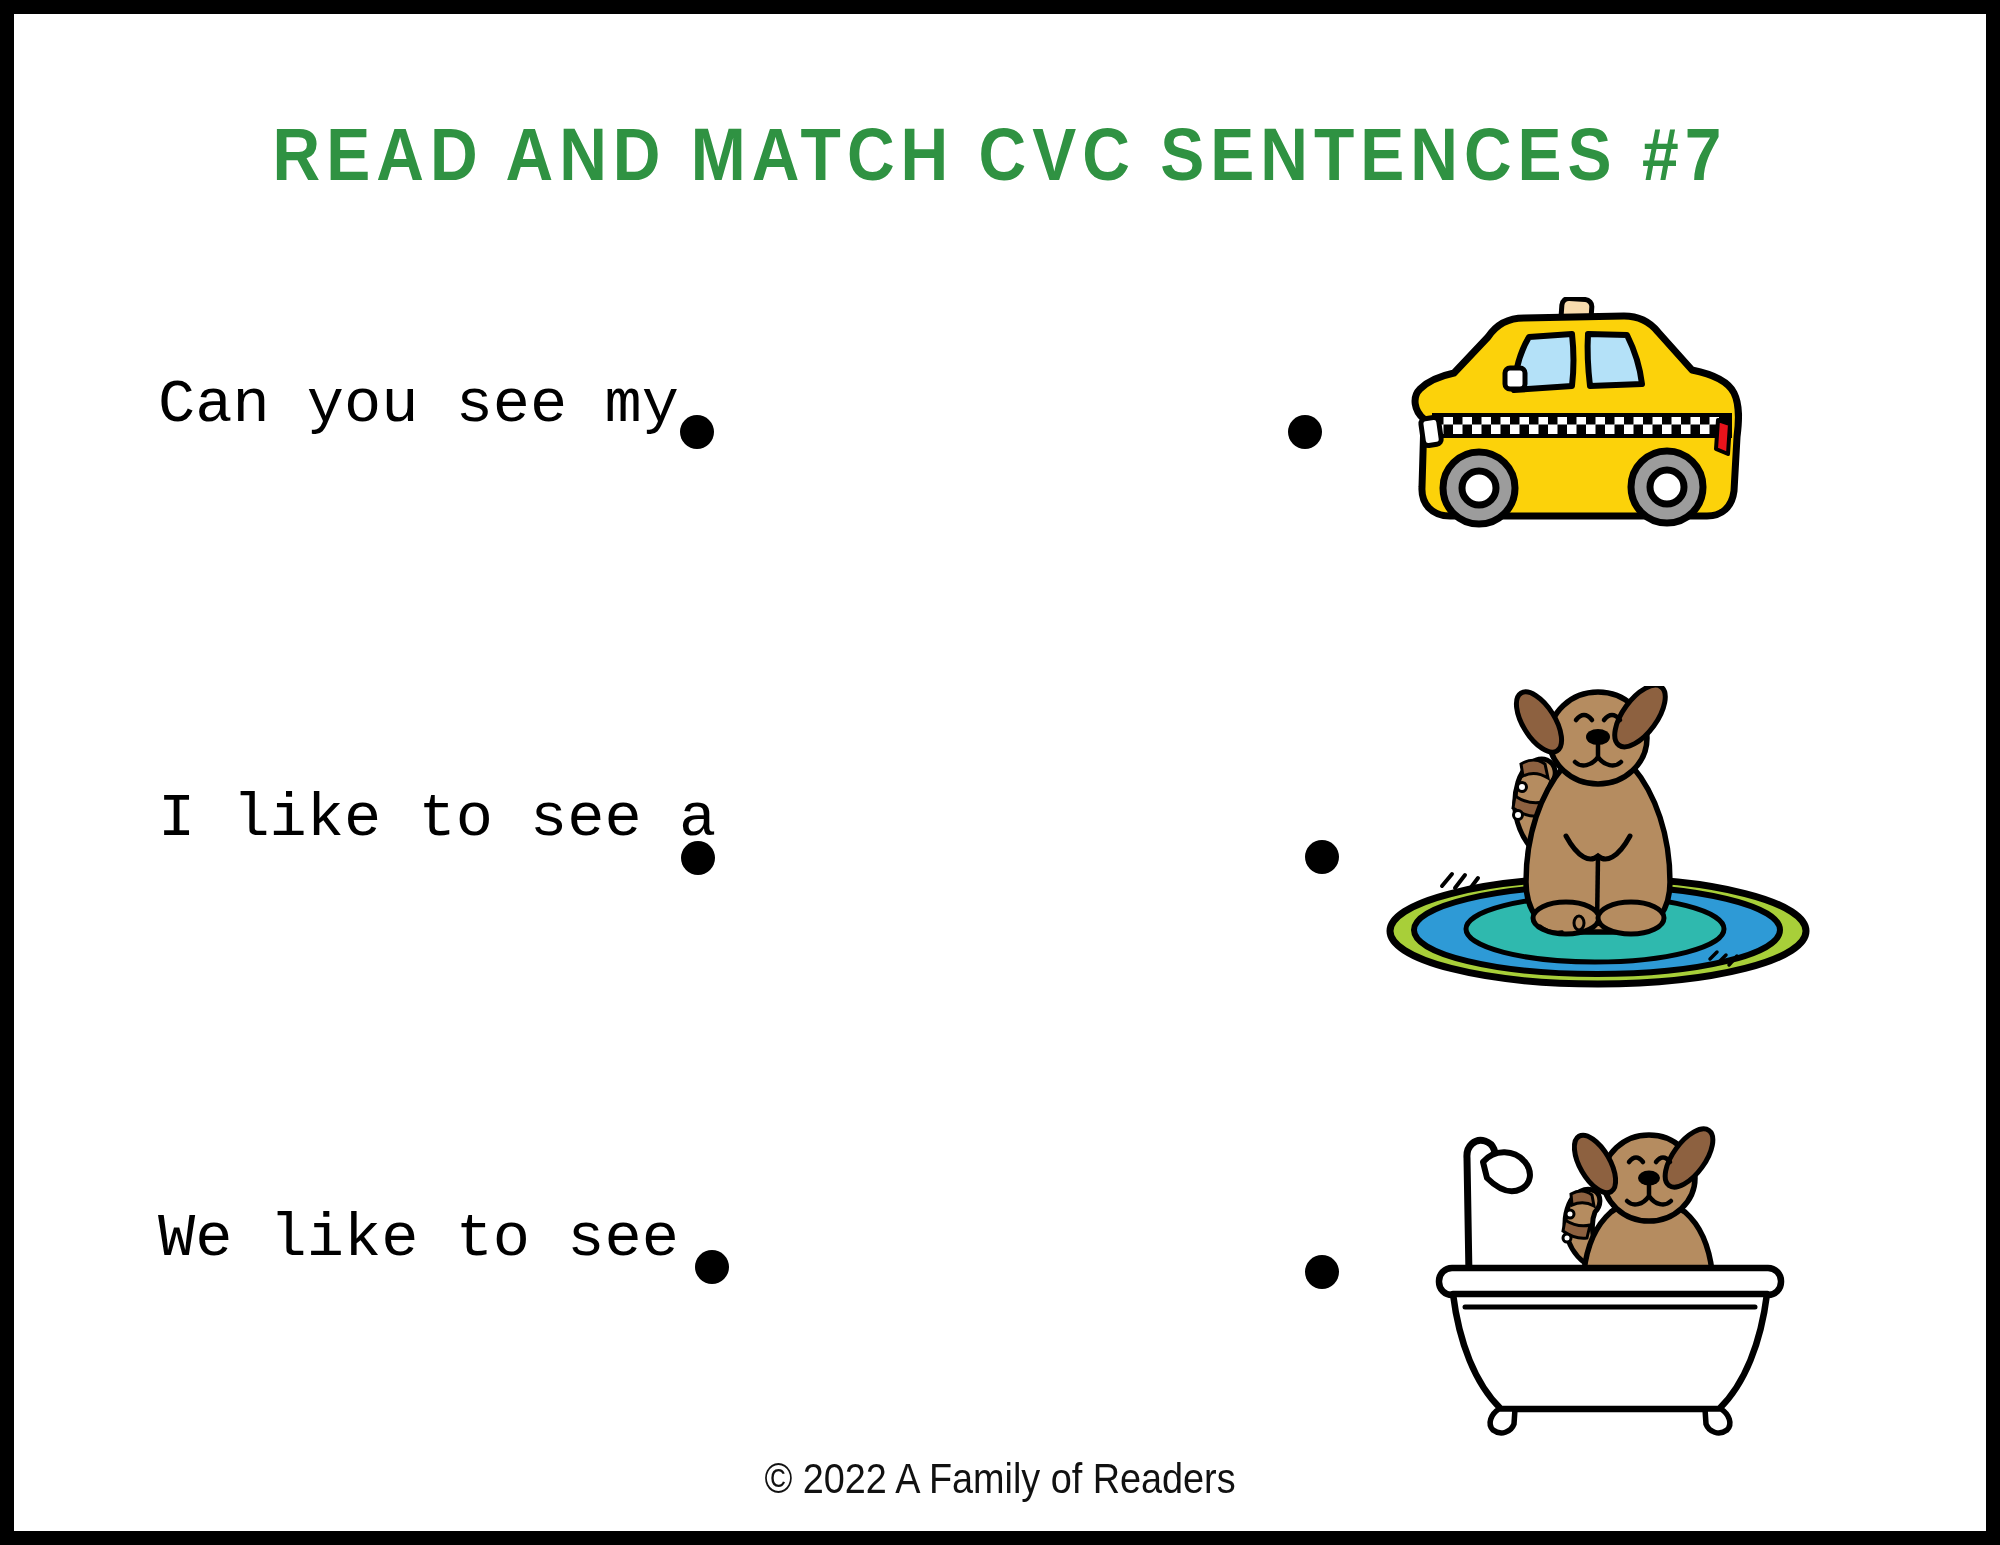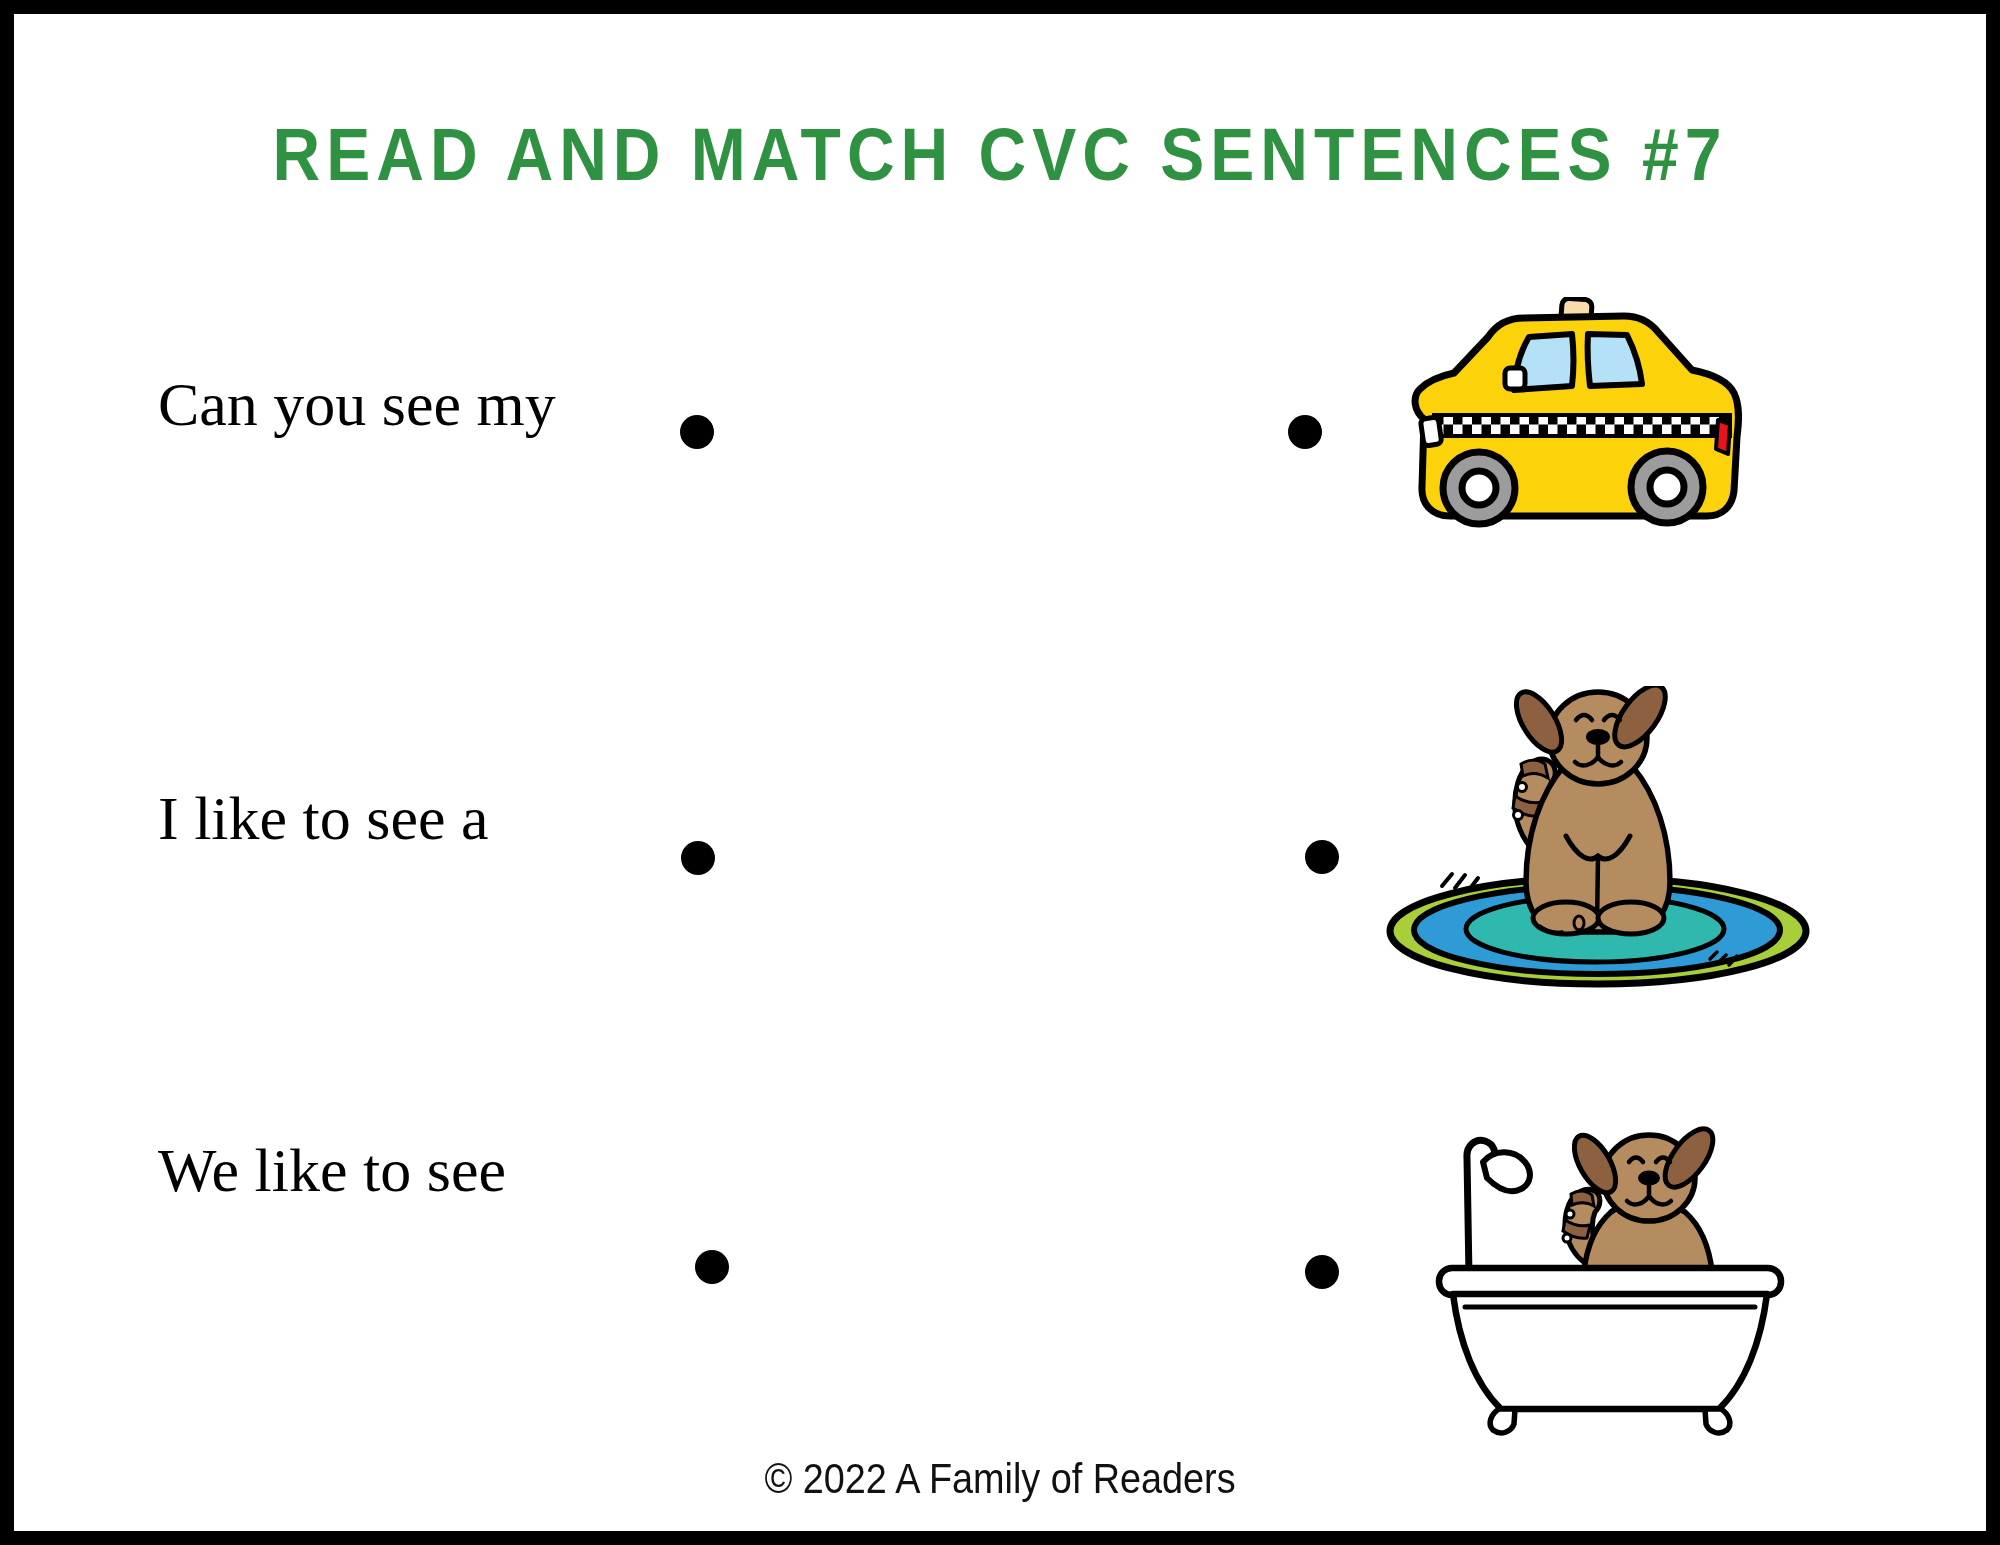--- a/index.html
+++ b/index.html
@@ -20,25 +20,25 @@
     position:absolute; left:0; right:0; top:112px;
     text-align:center; white-space:nowrap;
     font-family:"Liberation Sans", sans-serif;
     font-weight:bold; font-size:66px; letter-spacing:6px;
     color:var(--title-green,#2f9242);
     transform:scaleY(1.12); transform-origin:center top;
   }
   .sentence {
     position:absolute; left:158px;
     font-size:62px; line-height:85px; color:#000;
-    font-family:Liberation Serif, serif;
+    font-family:Liberation Mono, monospace;
   }
   .s1 { top:362px; }
   .s2 { top:776px; }
-  .s3 { top:1128px;text-align:center; }
+  .s3 { top:1196px;text-align:center; }
   .dot {
     position:absolute; width:34px; height:34px;
     background:#000; border-radius:50%;
     transform:translate(-50%,-50%);
   }
   .dot-l1 { left:697px;  top:432px; }
   .dot-l2 { left:698px;  top:858px; }
   .dot-l3 { left:712px;  top:1267px; }
   .dot-r1 { left:1305px; top:432px; }
   .dot-r2 { left:1322px; top:857px; }

